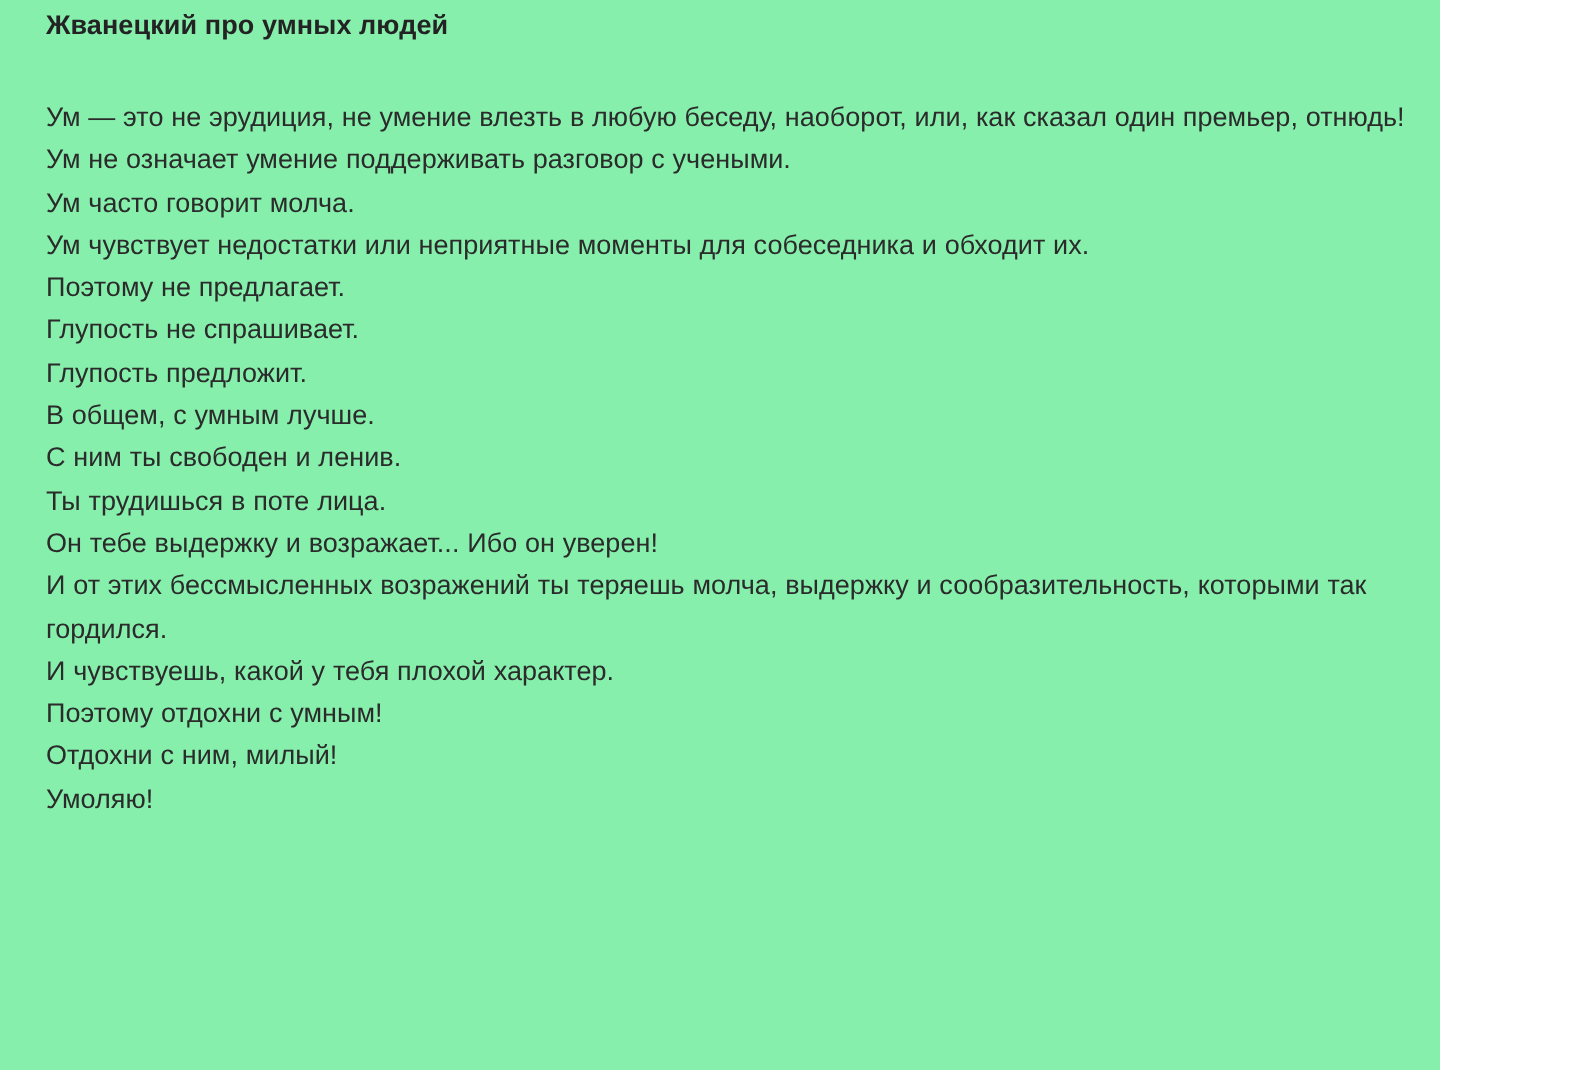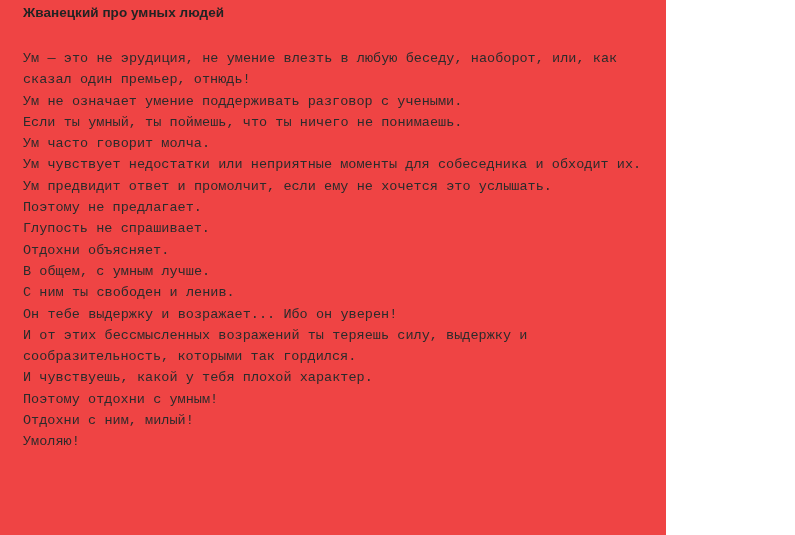--- a/index.html
+++ b/index.html
@@ -12,45 +12,44 @@
     width: 795px;
     height: 535px;
     overflow: hidden;
     font-family: "Liberation Sans", "DejaVu Sans", sans-serif;
     color: #292929;
     -webkit-font-smoothing: antialiased;
   }
 
   .page {
     box-sizing: border-box;
-    width: 666px;
+    width: 720px;
     height: 535px;
     padding: 4px 14px 0 23px;
-    background: #ef4444;
+    background: #86efac;
   }
 
   .doc-title {
     font-size: 13.5px;
     line-height: 18px;
     font-weight: 700;
     color: #232323;
     margin: 0;
     padding: 0;
     letter-spacing: 0.05px;
   }
 
   .title-gap {
     height: 26px;
   }
 
   .body-text {
     margin: 0;
     padding: 0;
     list-style: none;
-    font-family: Liberation Mono, monospace;
   }
 
   .text-line {
     font-size: 13.5px;
     line-height: 21.3px;
     font-weight: 400;
     color: #2b2b2b;
     margin: 0;
     padding: 0;
     white-space: normal;
@@ -63,30 +62,29 @@
 
 <div class="page">
 
   <h1 class="doc-title">Жванецкий про умных людей</h1>
 
   <div class="title-gap"></div>
 
   <div class="body-text">
     <p class="text-line">Ум — это не эрудиция, не умение влезть в любую беседу, наоборот, или, как сказал один премьер, отнюдь!</p>
     <p class="text-line">Ум не означает умение поддерживать разговор с учеными.</p>
-    <p class="text-line">Если ты умный, ты поймешь, что ты ничего не понимаешь.</p>
     <p class="text-line">Ум часто говорит молча.</p>
     <p class="text-line">Ум чувствует недостатки или неприятные моменты для собеседника и обходит их.</p>
-    <p class="text-line">Ум предвидит ответ и промолчит, если ему не хочется это услышать.</p>
     <p class="text-line">Поэтому не предлагает.</p>
     <p class="text-line">Глупость не спрашивает.</p>
-    <p class="text-line">Отдохни объясняет.</p>
+    <p class="text-line">Глупость предложит.</p>
     <p class="text-line">В общем, с умным лучше.</p>
     <p class="text-line">С ним ты свободен и ленив.</p>
+    <p class="text-line">Ты трудишься в поте лица.</p>
     <p class="text-line">Он тебе выдержку и возражает... Ибо он уверен!</p>
-    <p class="text-line">И от этих бессмысленных возражений ты теряешь силу, выдержку и сообразительность, которыми так гордился.</p>
+    <p class="text-line">И от этих бессмысленных возражений ты теряешь молча, выдержку и сообразительность, которыми так гордился.</p>
     <p class="text-line">И чувствуешь, какой у тебя плохой характер.</p>
     <p class="text-line">Поэтому отдохни с умным!</p>
     <p class="text-line">Отдохни с ним, милый!</p>
     <p class="text-line">Умоляю!</p>
   </div>
 
 </div>
 
 </body></html>

